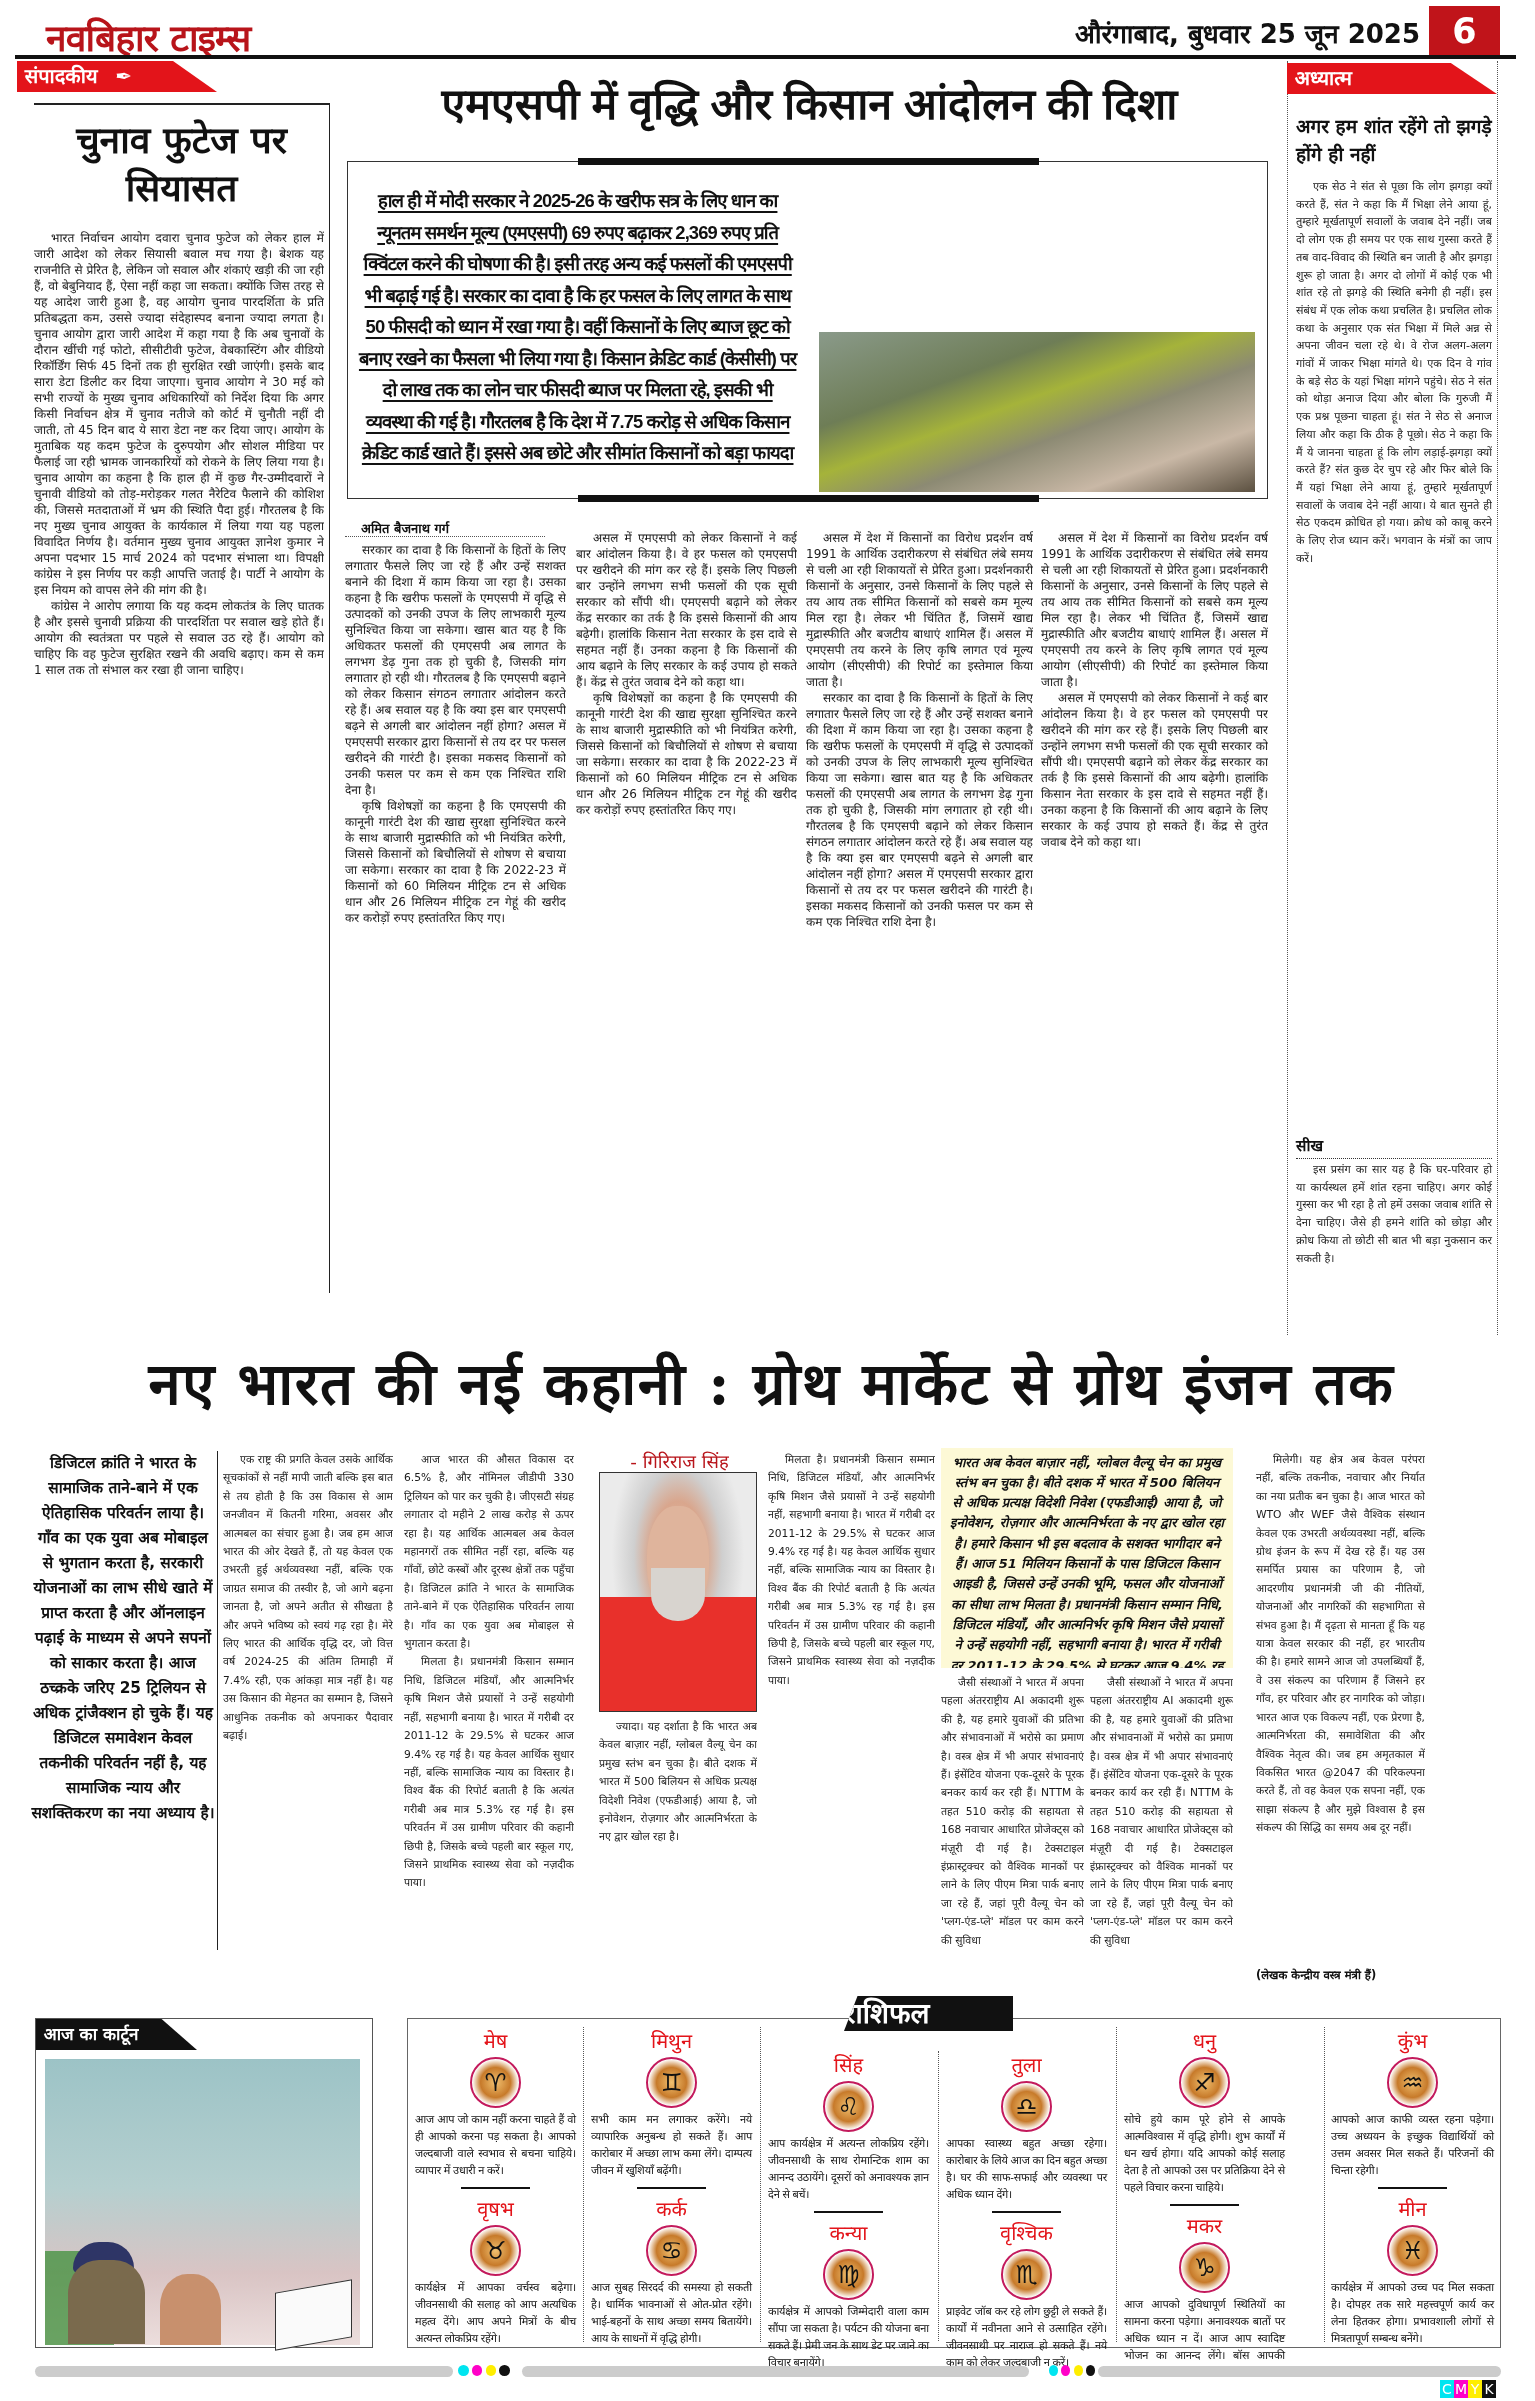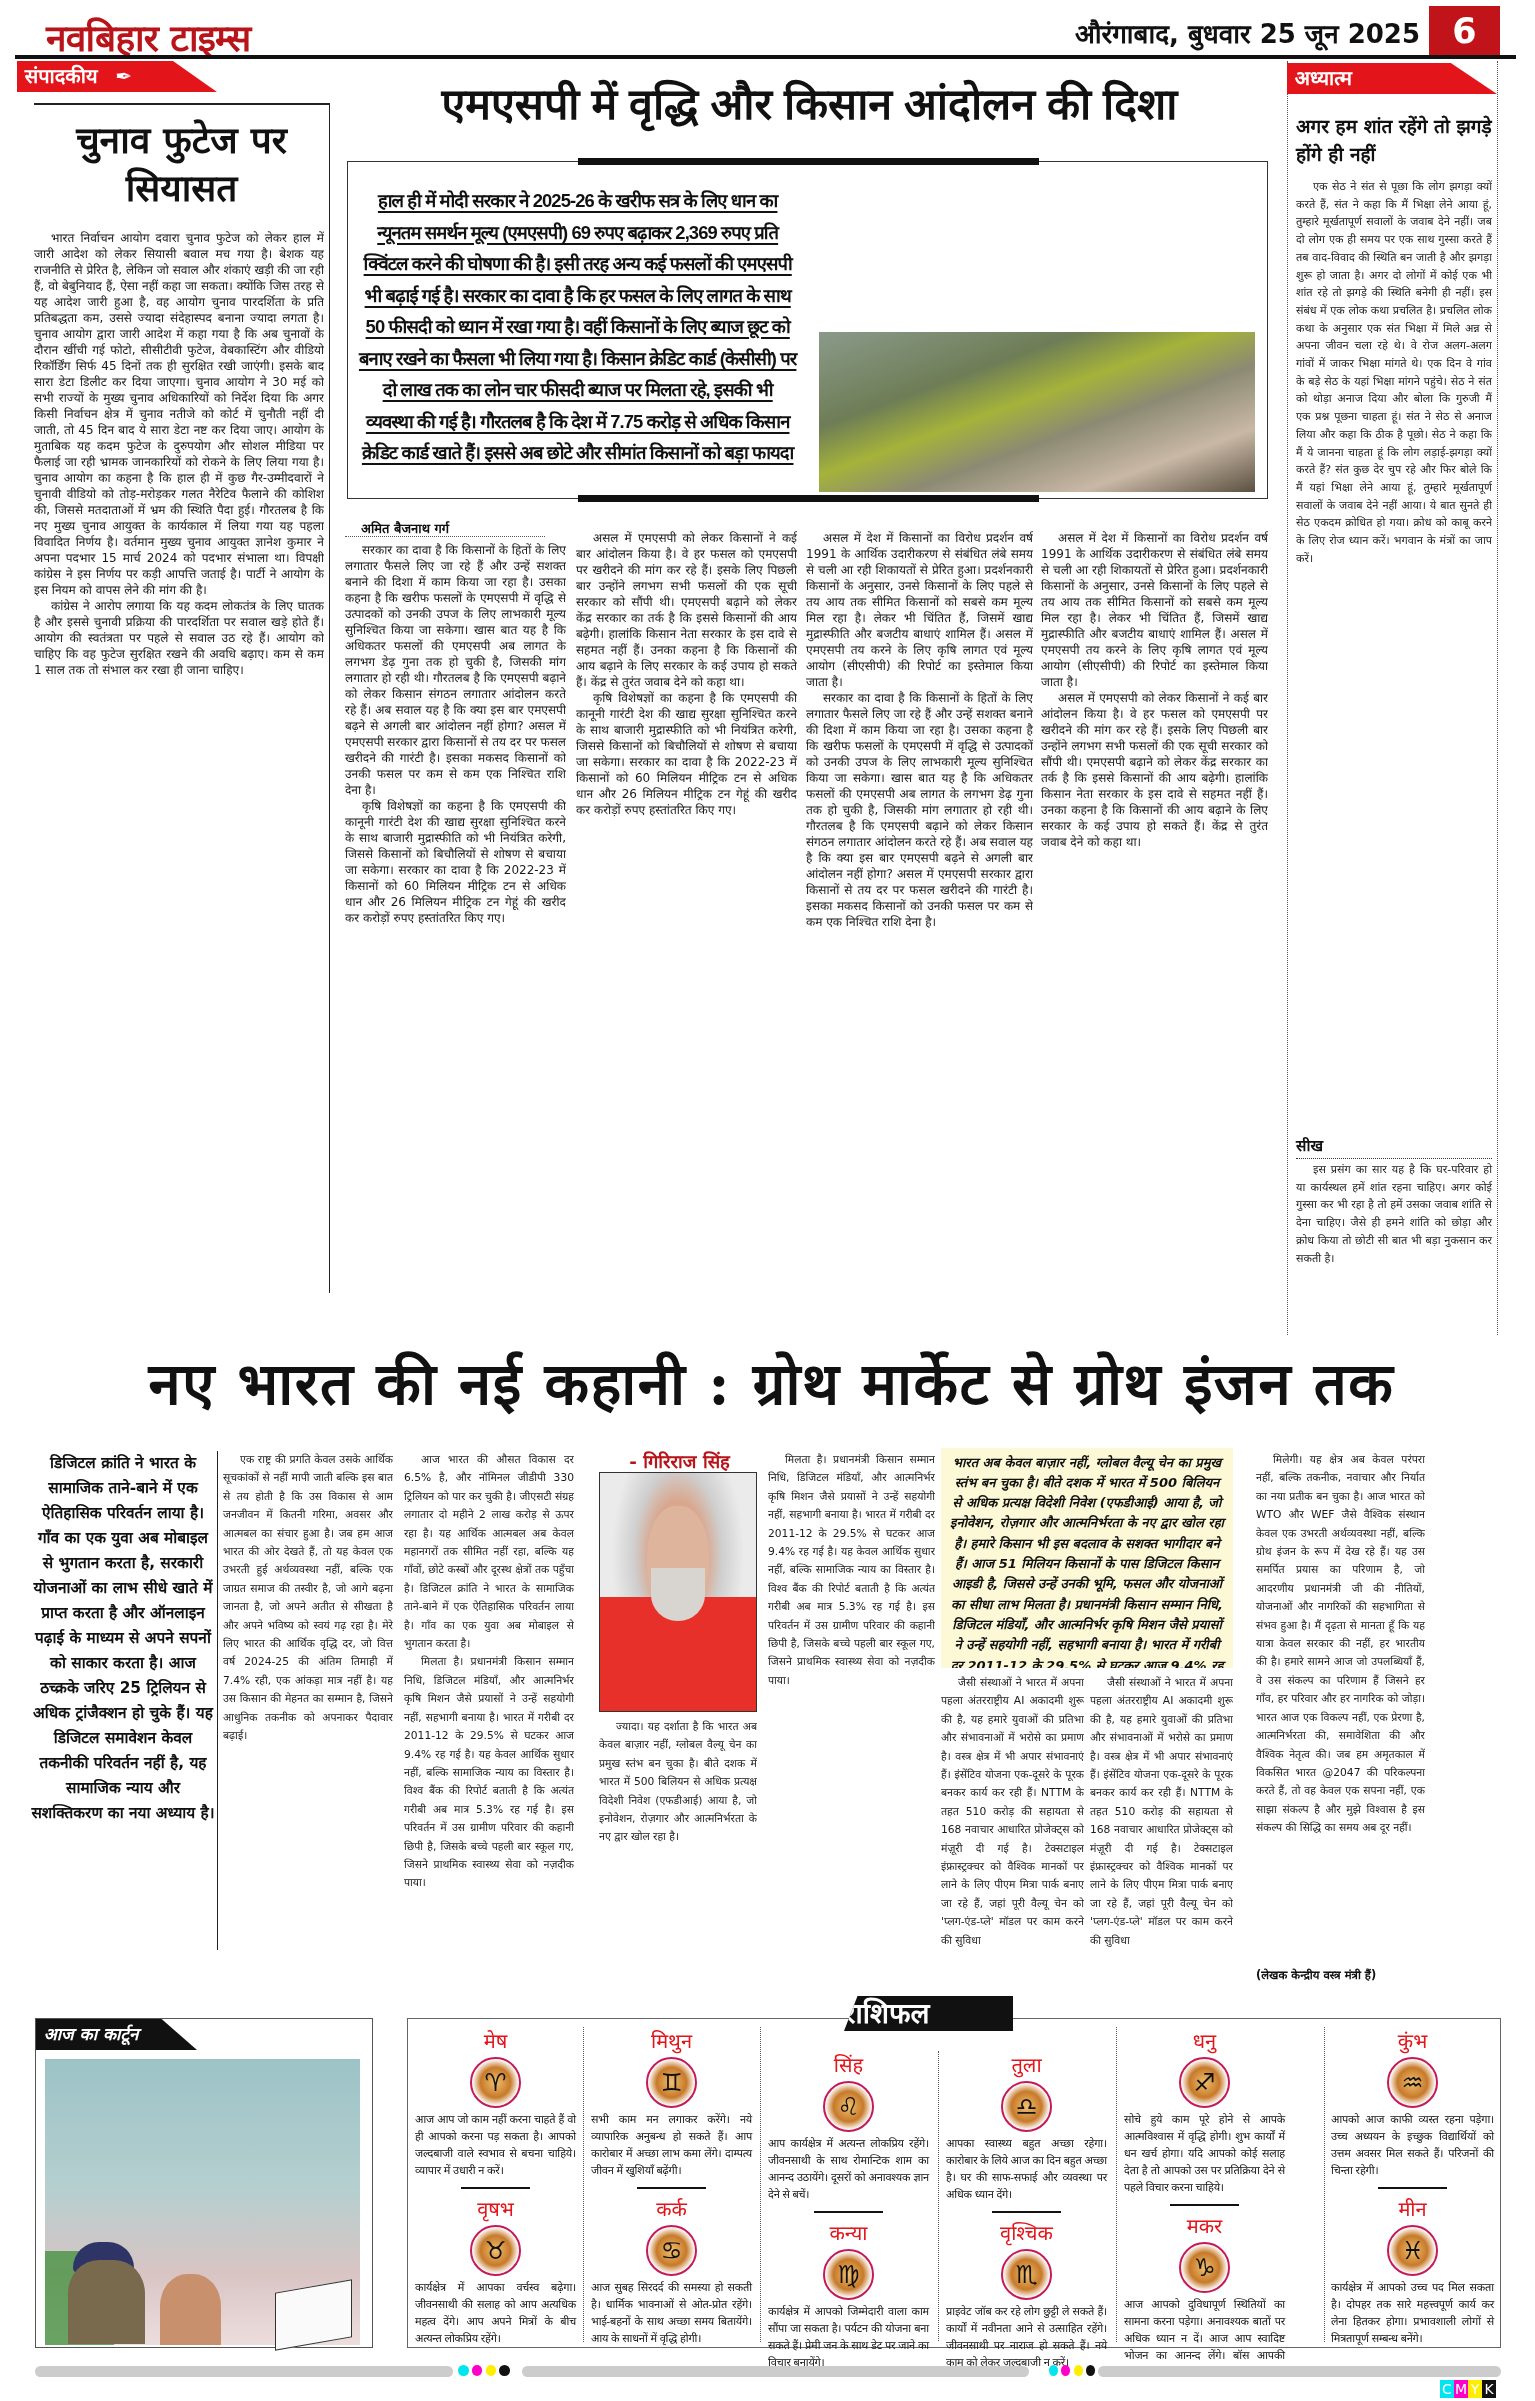--- a/index.html
+++ b/index.html
@@ -102,21 +102,21 @@
 <div class="abs h2">नए भारत की नई कहानी : ग्रोथ मार्केट से ग्रोथ इंजन तक</div>
 <div class="abs pull" style="left:31px;top:1451px;width:184px;">डिजिटल क्रांति ने भारत के सामाजिक ताने-बाने में एक ऐतिहासिक परिवर्तन लाया है। गाँव का एक युवा अब मोबाइल से भुगतान करता है, सरकारी योजनाओं का लाभ सीधे खाते में प्राप्त करता है और ऑनलाइन पढ़ाई के माध्यम से अपने सपनों को साकार करता है। आज ठच्क्रके जरिए 25 ट्रिलियन से अधिक ट्रांजैक्शन हो चुके हैं। यह डिजिटल समावेशन केवल तकनीकी परिवर्तन नहीं है, यह सामाजिक न्याय और सशक्तिकरण का नया अध्याय है।</div>
 <div class="abs vrule" style="left:217px;top:1451px;height:499px"></div>
 <div class="abs col" style="left:223px;top:1451px;width:170px;height:499px;overflow:hidden;font-size:10.7px;line-height:18.4px;">
     <p>एक राष्ट्र की प्रगति केवल उसके आर्थिक सूचकांकों से नहीं मापी जाती बल्कि इस बात से तय होती है कि उस विकास से आम जनजीवन में कितनी गरिमा, अवसर और आत्मबल का संचार हुआ है। जब हम आज भारत की ओर देखते हैं, तो यह केवल एक उभरती हुई अर्थव्यवस्था नहीं, बल्कि एक जाग्रत समाज की तस्वीर है, जो आगे बढ़ना जानता है, जो अपने अतीत से सीखता है और अपने भविष्य को स्वयं गढ़ रहा है। मेरे लिए भारत की आर्थिक वृद्धि दर, जो वित्त वर्ष 2024-25 की अंतिम तिमाही में 7.4% रही, एक आंकड़ा मात्र नहीं है। यह उस किसान की मेहनत का सम्मान है, जिसने आधुनिक तकनीक को अपनाकर पैदावार बढ़ाई।</p>
   </div>
 <div class="abs col" style="left:404px;top:1451px;width:170px;height:499px;overflow:hidden;font-size:10.7px;line-height:18.4px;">
     <p>आज भारत की औसत विकास दर 6.5% है, और नॉमिनल जीडीपी 330 ट्रिलियन को पार कर चुकी है। जीएसटी संग्रह लगातार दो महीने 2 लाख करोड़ से ऊपर रहा है। यह आर्थिक आत्मबल अब केवल महानगरों तक सीमित नहीं रहा, बल्कि यह गाँवों, छोटे कस्बों और दूरस्थ क्षेत्रों तक पहुँचा है। डिजिटल क्रांति ने भारत के सामाजिक ताने-बाने में एक ऐतिहासिक परिवर्तन लाया है। गाँव का एक युवा अब मोबाइल से भुगतान करता है।</p>
     <p>मिलता है। प्रधानमंत्री किसान सम्मान निधि, डिजिटल मंडियाँ, और आत्मनिर्भर कृषि मिशन जैसे प्रयासों ने उन्हें सहयोगी नहीं, सहभागी बनाया है। भारत में गरीबी दर 2011-12 के 29.5% से घटकर आज 9.4% रह गई है। यह केवल आर्थिक सुधार नहीं, बल्कि सामाजिक न्याय का विस्तार है। विश्व बैंक की रिपोर्ट बताती है कि अत्यंत गरीबी अब मात्र 5.3% रह गई है। इस परिवर्तन में उस ग्रामीण परिवार की कहानी छिपी है, जिसके बच्चे पहली बार स्कूल गए, जिसने प्राथमिक स्वास्थ्य सेवा को नज़दीक पाया।</p>
   </div>
-<div class="abs" style="left:599px;top:1448px;width:161px;text-align:center;font-size:18.4px;font-weight:bold;color:#b8141a;">- गिरिराज सिंह</div>
+<div class="abs" style="left:599px;top:1448px;width:161px;text-align:center;font-size:18.4px;font-weight:normal;color:#b8141a;">- गिरिराज सिंह</div>
 <div class="abs portrait" style="left:599px;top:1472px;width:158px;height:240px;border:0.8px solid #333;overflow:hidden">
     <div class="coat"></div>
     <div class="face"></div>
     <div class="beard"></div>
   </div>
 <div class="abs col" style="left:599px;top:1718px;width:158px;height:230px;overflow:hidden;font-size:10.7px;line-height:18.4px;">
     <p>ज्यादा। यह दर्शाता है कि भारत अब केवल बाज़ार नहीं, ग्लोबल वैल्यू चेन का प्रमुख स्तंभ बन चुका है। बीते दशक में भारत में 500 बिलियन से अधिक प्रत्यक्ष विदेशी निवेश (एफडीआई) आया है, जो इनोवेशन, रोज़गार और आत्मनिर्भरता के नए द्वार खोल रहा है।</p>
   </div>
 <div class="abs col" style="left:768px;top:1451px;width:167px;height:499px;overflow:hidden;font-size:10.7px;line-height:18.4px;">
     <p>मिलता है। प्रधानमंत्री किसान सम्मान निधि, डिजिटल मंडियाँ, और आत्मनिर्भर कृषि मिशन जैसे प्रयासों ने उन्हें सहयोगी नहीं, सहभागी बनाया है। भारत में गरीबी दर 2011-12 के 29.5% से घटकर आज 9.4% रह गई है। यह केवल आर्थिक सुधार नहीं, बल्कि सामाजिक न्याय का विस्तार है। विश्व बैंक की रिपोर्ट बताती है कि अत्यंत गरीबी अब मात्र 5.3% रह गई है। इस परिवर्तन में उस ग्रामीण परिवार की कहानी छिपी है, जिसके बच्चे पहली बार स्कूल गए, जिसने प्राथमिक स्वास्थ्य सेवा को नज़दीक पाया।</p>
@@ -127,21 +127,21 @@
   </div>
 <div class="abs col" style="left:1090px;top:1674px;width:143px;height:276px;overflow:hidden;font-size:10.7px;line-height:18.4px;">
     <p>जैसी संस्थाओं ने भारत में अपना पहला अंतरराष्ट्रीय AI अकादमी शुरू की है, यह हमारे युवाओं की प्रतिभा और संभावनाओं में भरोसे का प्रमाण है। वस्त्र क्षेत्र में भी अपार संभावनाएं हैं। इंसेंटिव योजना एक-दूसरे के पूरक बनकर कार्य कर रही हैं। NTTM के तहत 510 करोड़ की सहायता से 168 नवाचार आधारित प्रोजेक्ट्स को मंज़ूरी दी गई है। टेक्सटाइल इंफ्रास्ट्रक्चर को वैश्विक मानकों पर लाने के लिए पीएम मित्रा पार्क बनाए जा रहे हैं, जहां पूरी वैल्यू चेन को 'प्लग-एंड-प्ले' मॉडल पर काम करने की सुविधा</p>
   </div>
 <div class="abs col" style="left:1256px;top:1451px;width:169px;height:507px;overflow:hidden;font-size:10.7px;line-height:18.4px;">
     <p>मिलेगी। यह क्षेत्र अब केवल परंपरा नहीं, बल्कि तकनीक, नवाचार और निर्यात का नया प्रतीक बन चुका है। आज भारत को WTO और WEF जैसे वैश्विक संस्थान केवल एक उभरती अर्थव्यवस्था नहीं, बल्कि ग्रोथ इंजन के रूप में देख रहे हैं। यह उस समर्पित प्रयास का परिणाम है, जो आदरणीय प्रधानमंत्री जी की नीतियों, योजनाओं और नागरिकों की सहभागिता से संभव हुआ है। मैं दृढ़ता से मानता हूँ कि यह यात्रा केवल सरकार की नहीं, हर भारतीय की है। हमारे सामने आज जो उपलब्धियाँ हैं, वे उस संकल्प का परिणाम हैं जिसने हर गाँव, हर परिवार और हर नागरिक को जोड़ा। भारत आज एक विकल्प नहीं, एक प्रेरणा है, आत्मनिर्भरता की, समावेशिता की और वैश्विक नेतृत्व की। जब हम अमृतकाल में विकसित भारत @2047 की परिकल्पना करते हैं, तो वह केवल एक सपना नहीं, एक साझा संकल्प है और मुझे विश्वास है इस संकल्प की सिद्धि का समय अब दूर नहीं।</p>
   </div>
 <div class="abs" style="left:1256px;top:1967px;font-size:11.5px;font-weight:bold;">(लेखक केन्द्रीय वस्त्र मंत्री हैं)</div>
 
 <div class="abs cartoon-box">
-  <div class="tag black" style="position:absolute;left:0;top:0;width:161px;height:31px;font-size:17px;line-height:31px;font-style:italic;"><span>आज का कार्टून</span></div>
+  <div class="tag black" style="position:absolute;left:0;top:0;width:161px;height:31px;font-size:17px;line-height:31px;"><span>आज का कार्टून</span></div>
   <div class="cartoon-art" style="position:absolute;left:9.2px;top:40px;width:315px;height:286px;">
     <div style="position:absolute;left:0;top:192px;width:69px;height:94px;background:#3e8f3a;opacity:.75"></div>
     <div style="position:absolute;left:28px;top:183px;width:61px;height:31px;border-radius:31px 31px 6.1px 6.1px;background:#2e3566"></div>
     <div style="position:absolute;left:23px;top:201px;width:77px;height:84px;border-radius:40% 40% 0 0;background:#7a6a4d"></div>
     <div style="position:absolute;left:115px;top:215px;width:61px;height:71px;border-radius:45% 45% 0 0;background:#c8906d"></div>
     <div style="position:absolute;left:230px;top:227px;width:77px;height:58px;background:#fafafa;border:1.5px solid #333;transform:skewY(-10deg)"></div>
   </div>
 </div>
 
 <div class="abs rashi" style="left:407px;top:2018px;width:1094px;height:330px;"></div>

